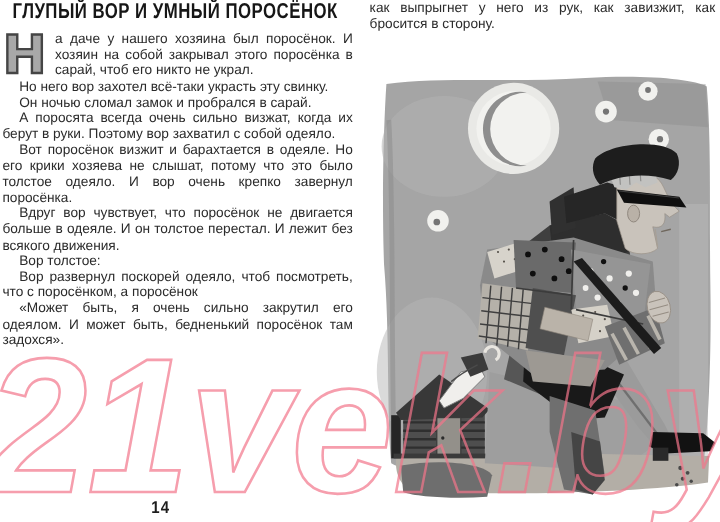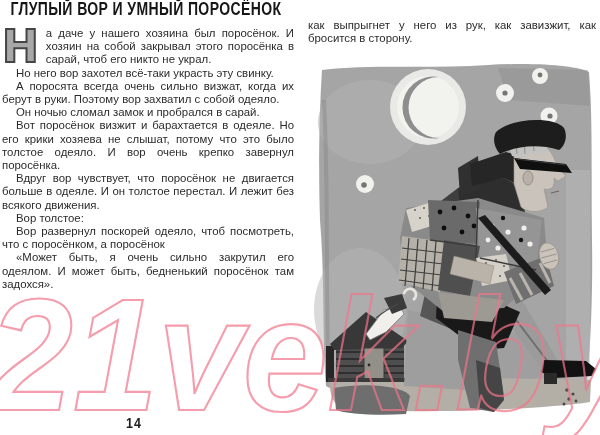--- a/index.html
+++ b/index.html
@@ -22,21 +22,21 @@
   .para-indent{text-indent:14px;}
   .dropcap{
     float:left;
     font-size:44px;line-height:34px;font-weight:700;
     color:#a8a8a8;-webkit-text-stroke:2px #454545;
     margin:3px 7px 0 0;
     font-family:"DejaVu Sans",sans-serif;
   }
   .right-col{
     position:absolute;left:308px;top:1px;width:288px;
-    font-size:11.4px;line-height:13.2px;color:#2b2b2b;text-align:justify;margin-top:18px;
+    font-size:11.4px;line-height:13.2px;color:#2b2b2b;text-align:justify;
   }
   .illustration{
     position:absolute;left:308px;top:60px;width:290px;height:360px;
   }
   .page-number{
     position:absolute;left:0px;top:416px;width:268px;text-align:center;
     font-size:12.5px;font-weight:700;color:#1d1d1d;letter-spacing:1px;
     transform:scaleY(1.15);
   }
   .watermark{
@@ -51,22 +51,22 @@
 </head>
 <body>
 
 <div class="page">
 
   <div class="story-title">ГЛУПЫЙ ВОР И УМНЫЙ ПОРОСЁНОК</div>
 
   <div class="left-col">
     <p><span class="dropcap">Н</span><span>а даче у нашего хозяина был поросёнок. И хозяин на собой закрывал этого поросёнка в сарай, чтоб его никто не украл.</span></p>
     <p class="para-indent">Но него вор захотел всё-таки украсть эту свинку.</p>
+    <p class="para-indent">Он ночью сломал замок и пробрался в сарай.</p>
     <p class="para-indent">А поросята всегда очень сильно визжат, когда их берут в руки. Поэтому вор захватил с собой одеяло.</p>
-    <p class="para-indent">Он ночью сломал замок и пробрался в сарай.</p>
     <p class="para-indent">Вот поросёнок визжит и барахтается в одеяле. Но его крики хозяева не слышат, потому что это было толстое одеяло. И вор очень крепко завернул поросёнка.</p>
     <p class="para-indent">Вдруг вор чувствует, что поросёнок не двигается больше в одеяле. И он толстое перестал. И лежит без всякого движения.</p>
     <p class="para-indent">Вор толстое:</p>
     <p class="para-indent">Вор развернул поскорей одеяло, чтоб посмотреть, что с поросёнком, а поросёнок</p>
     <p class="para-indent">«Может быть, я очень сильно закрутил его одеялом. И может быть, бедненький поросёнок там задохся».</p>
   </div>
 
   <div class="right-col">
     <p>как выпрыгнет у него из рук, как завизжит, как бросится в сторону.</p>
   </div>

